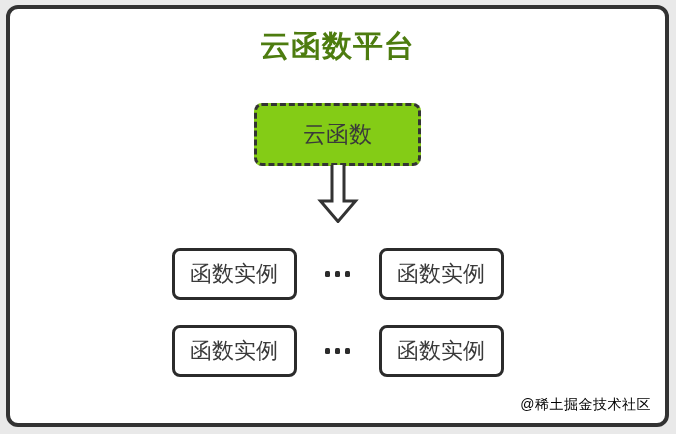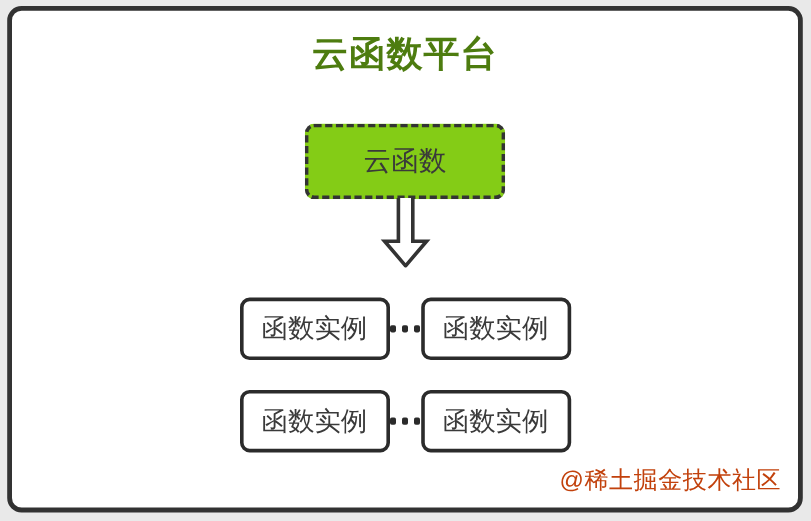--- a/index.html
+++ b/index.html
@@ -59,20 +59,21 @@
   .grid {
     margin-top: 26px;
     display: flex;
     flex-direction: column;
     gap: 25px;
   }
   .row {
     display: flex;
     align-items: center;
     justify-content: center;
+    gap: 28px;
   }
   .instance-box {
     width: 119px;
     height: 46px;
     border: 3px solid #2b2b2b;
     border-radius: 8px;
     display: flex;
     align-items: center;
     justify-content: center;
     font-size: 22px;
@@ -89,22 +90,22 @@
   .ellipsis .dot {
     width: 6px;
     height: 6px;
     background: #2b2b2b;
     border-radius: 1.5px;
   }
   .watermark {
     position: absolute;
     right: 14px;
     bottom: 9px;
-    font-size: 20px;
-    color: #c2410c;
+    font-size: 14px;
+    color: #000000;
     letter-spacing: 0.5px;
   }
 </style>
 </head>
 <body>
 
 <div class="frame">
 
   <div class="title">云函数平台</div>
 

